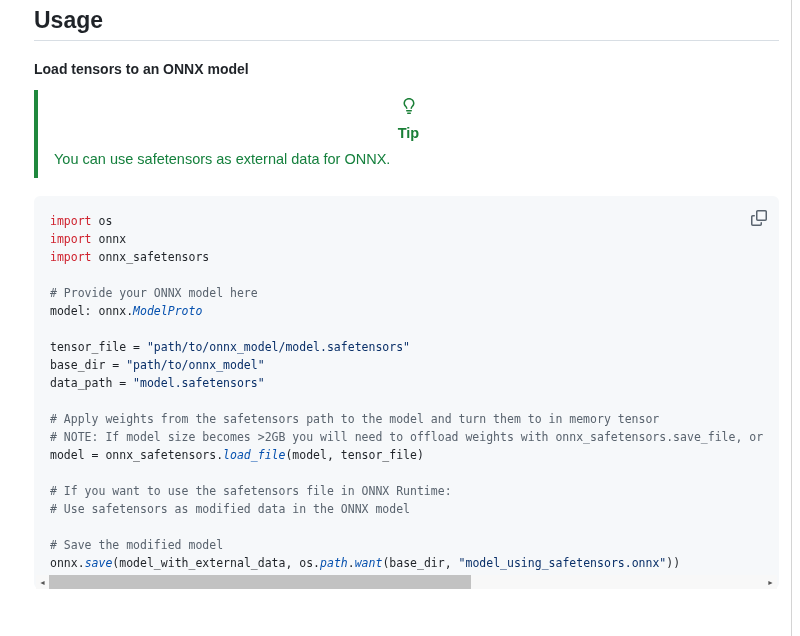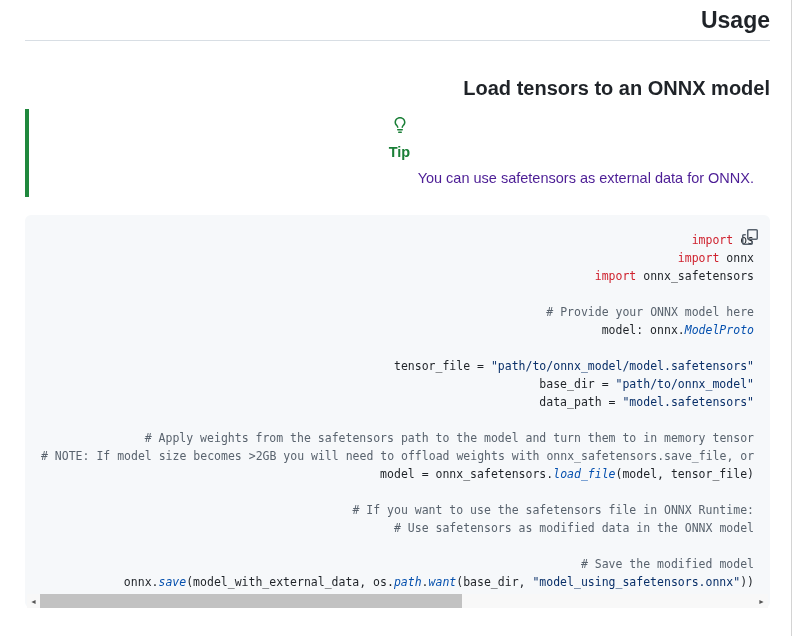--- a/index.html
+++ b/index.html
@@ -9,47 +9,47 @@
     background: #ffffff;
     color: #1f2328;
     font-family: "Liberation Sans", sans-serif;
     position: relative;
     overflow: hidden;
   }
   .frame-right-border {
     position: absolute; top: 0; bottom: 0; right: 8px;
     width: 1px; background: #d4d4d4;
   }
-  .page { padding: 0 30px 0 25px; width: 775px; text-align: right; }
+  .page { padding: 0 30px 0 34px; width: 775px; }
   .content { width: 745px; }
 
   h1.page-title {
     font-size: 23px; font-weight: 700; line-height: 28px;
     margin: 0; padding: 6px 0 6px 0;
     border-bottom: 1px solid #d8dee4;
   }
   h2.section-heading {
-    font-size: 20px; font-weight: 700; line-height: 22px;
-    margin: 36px 0 0 0;
+    font-size: 14px; font-weight: 700; line-height: 22px;
+    margin: 17px 0 0 0;
   }
 
   .tip-callout {
     margin-top: 10px;
     border-left: 4px solid var(--accent, #1f883d);
     padding: 8px 16px;
   }
   .tip-title {
     display: flex; align-items: center; gap: 9px;
     color: var(--accent-text, #1a7f37);
     font-weight: 600; font-size: 14.5px; line-height: 20px;
     margin-bottom: 6px;
     flex-direction: column;
   }
   .tip-title svg { display: block; fill: currentColor; }
-  .tip-body { font-size: 14.5px; line-height: 21px; color: #4c1d95; }
+  .tip-body { font-size: 14.5px; line-height: 21px; color: #15803d; }
 
   .code-block {
     position: relative;
     margin-top: 18px;
     background: var(--code-bg, #f6f8fa);
     border-radius: 6px;
     width: 745px;
   }
   .code-scroll {
     padding: 16px 16px 0 16px;

